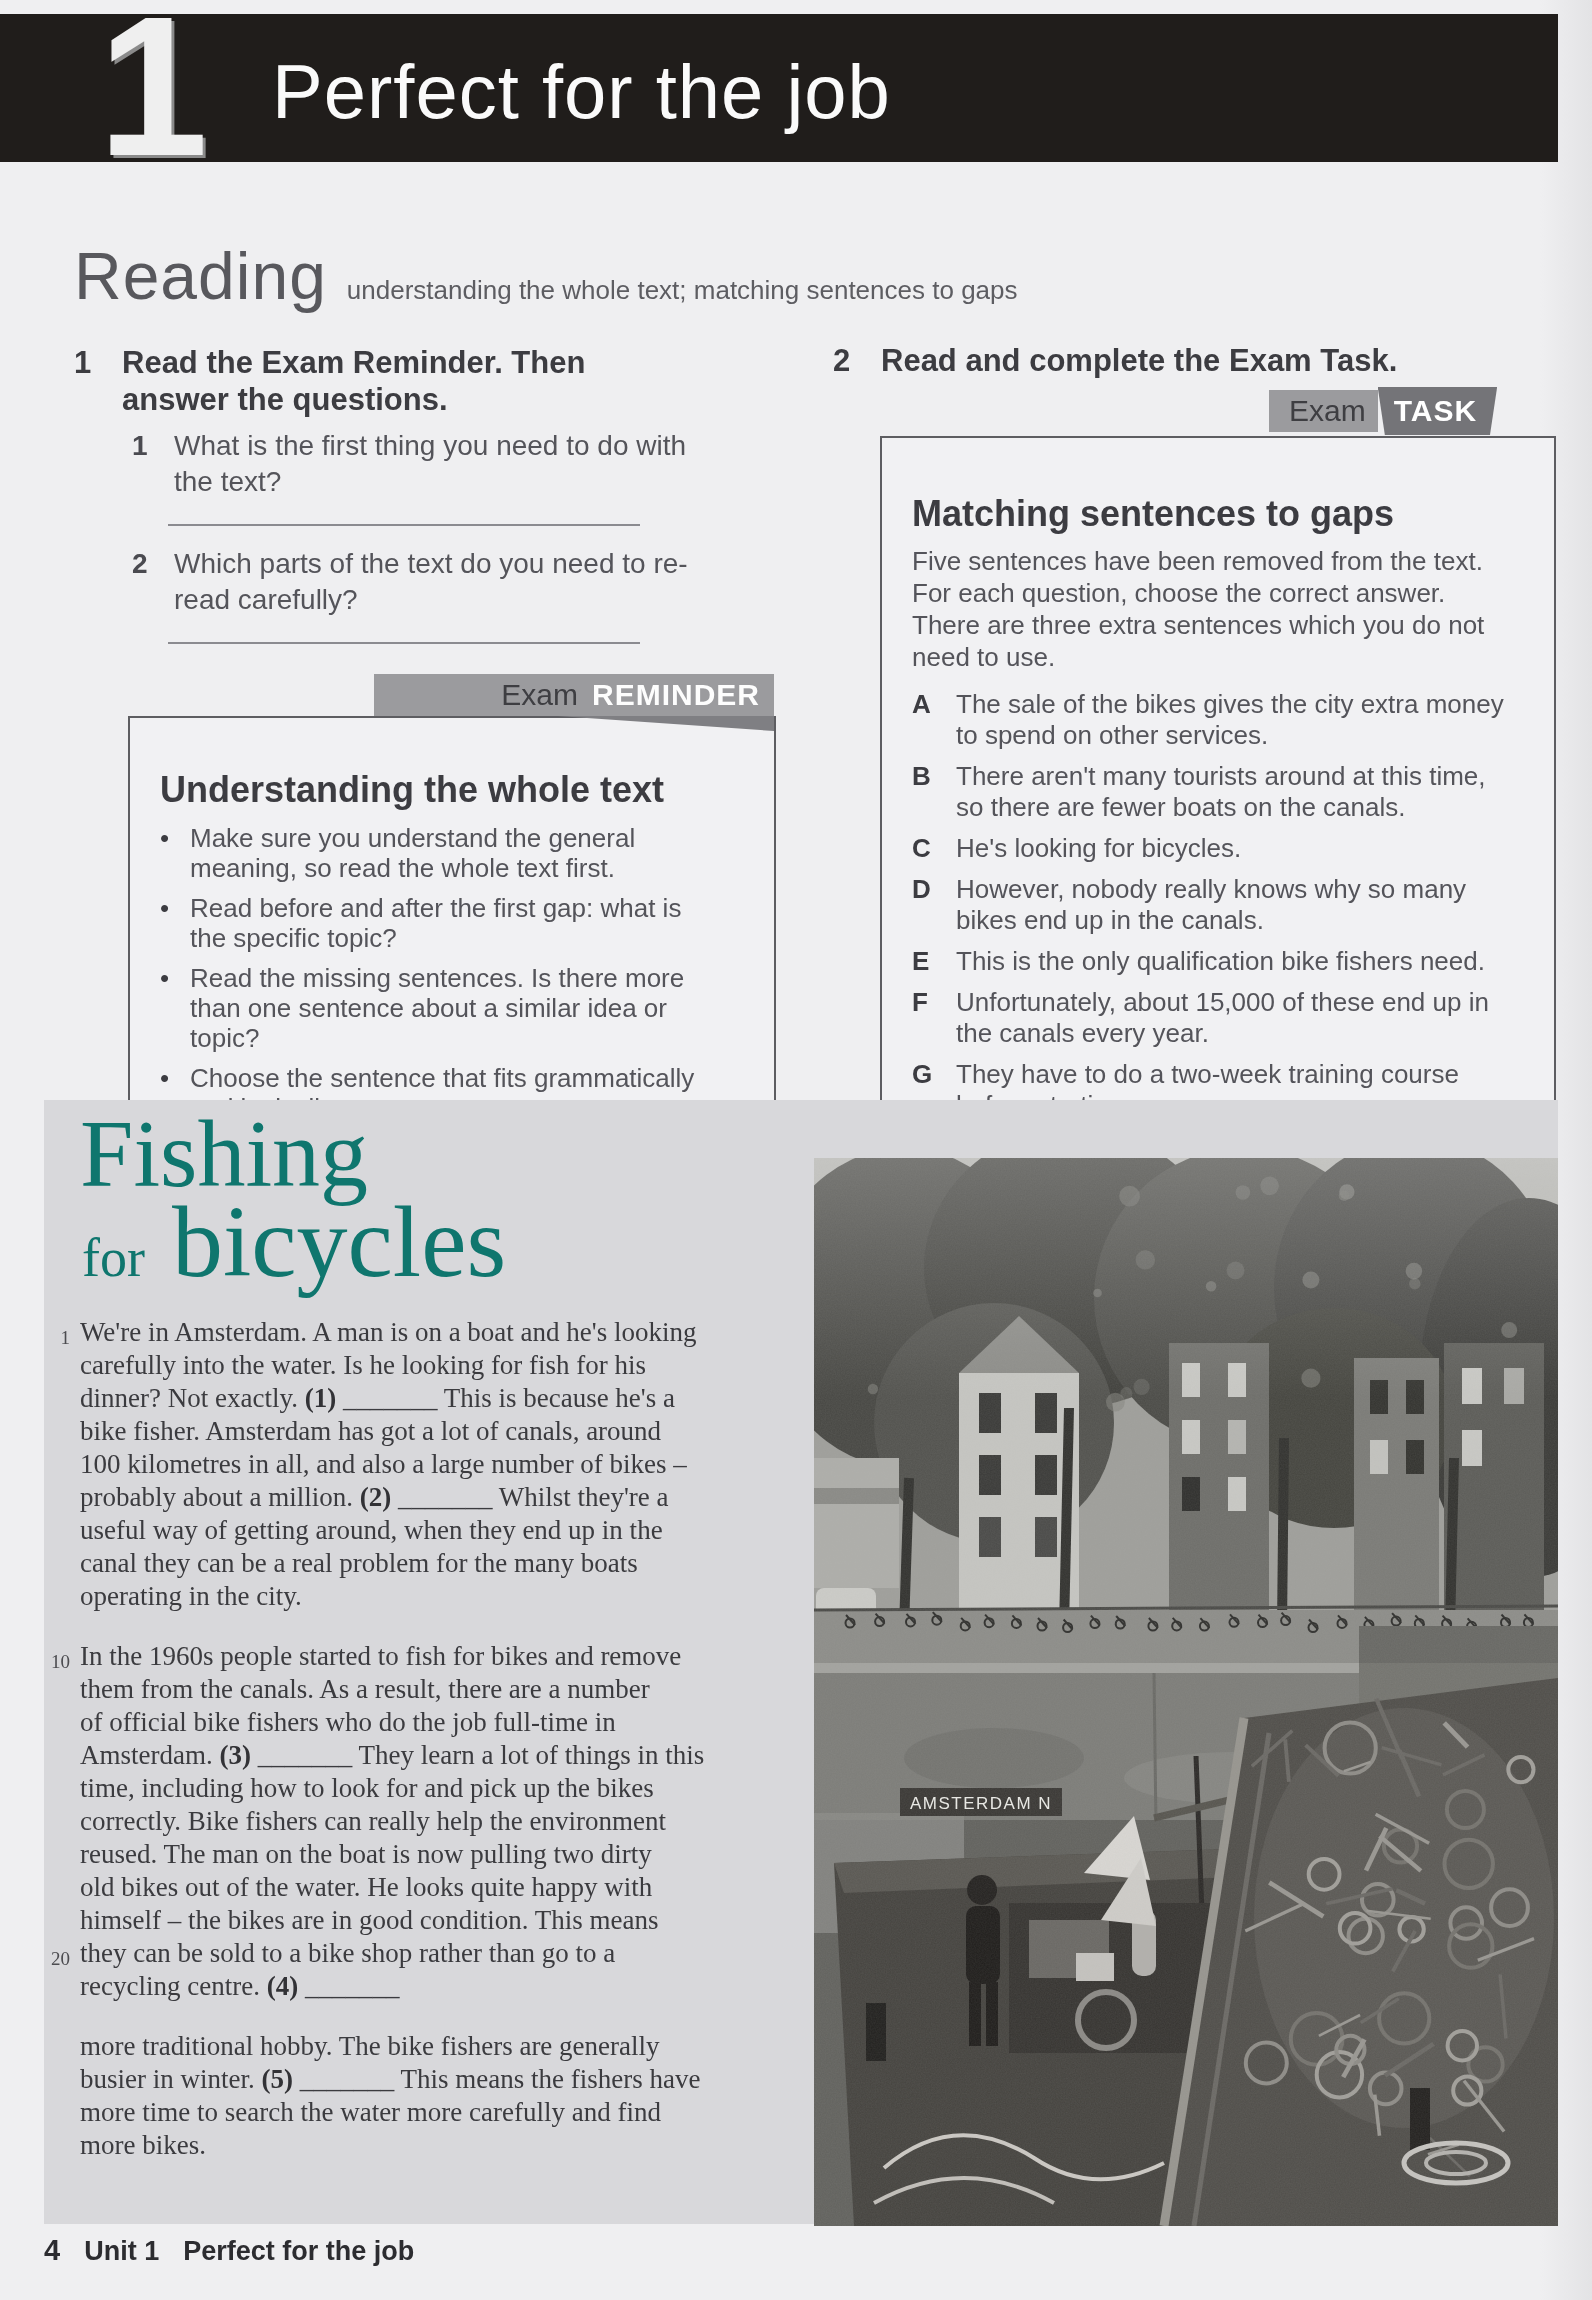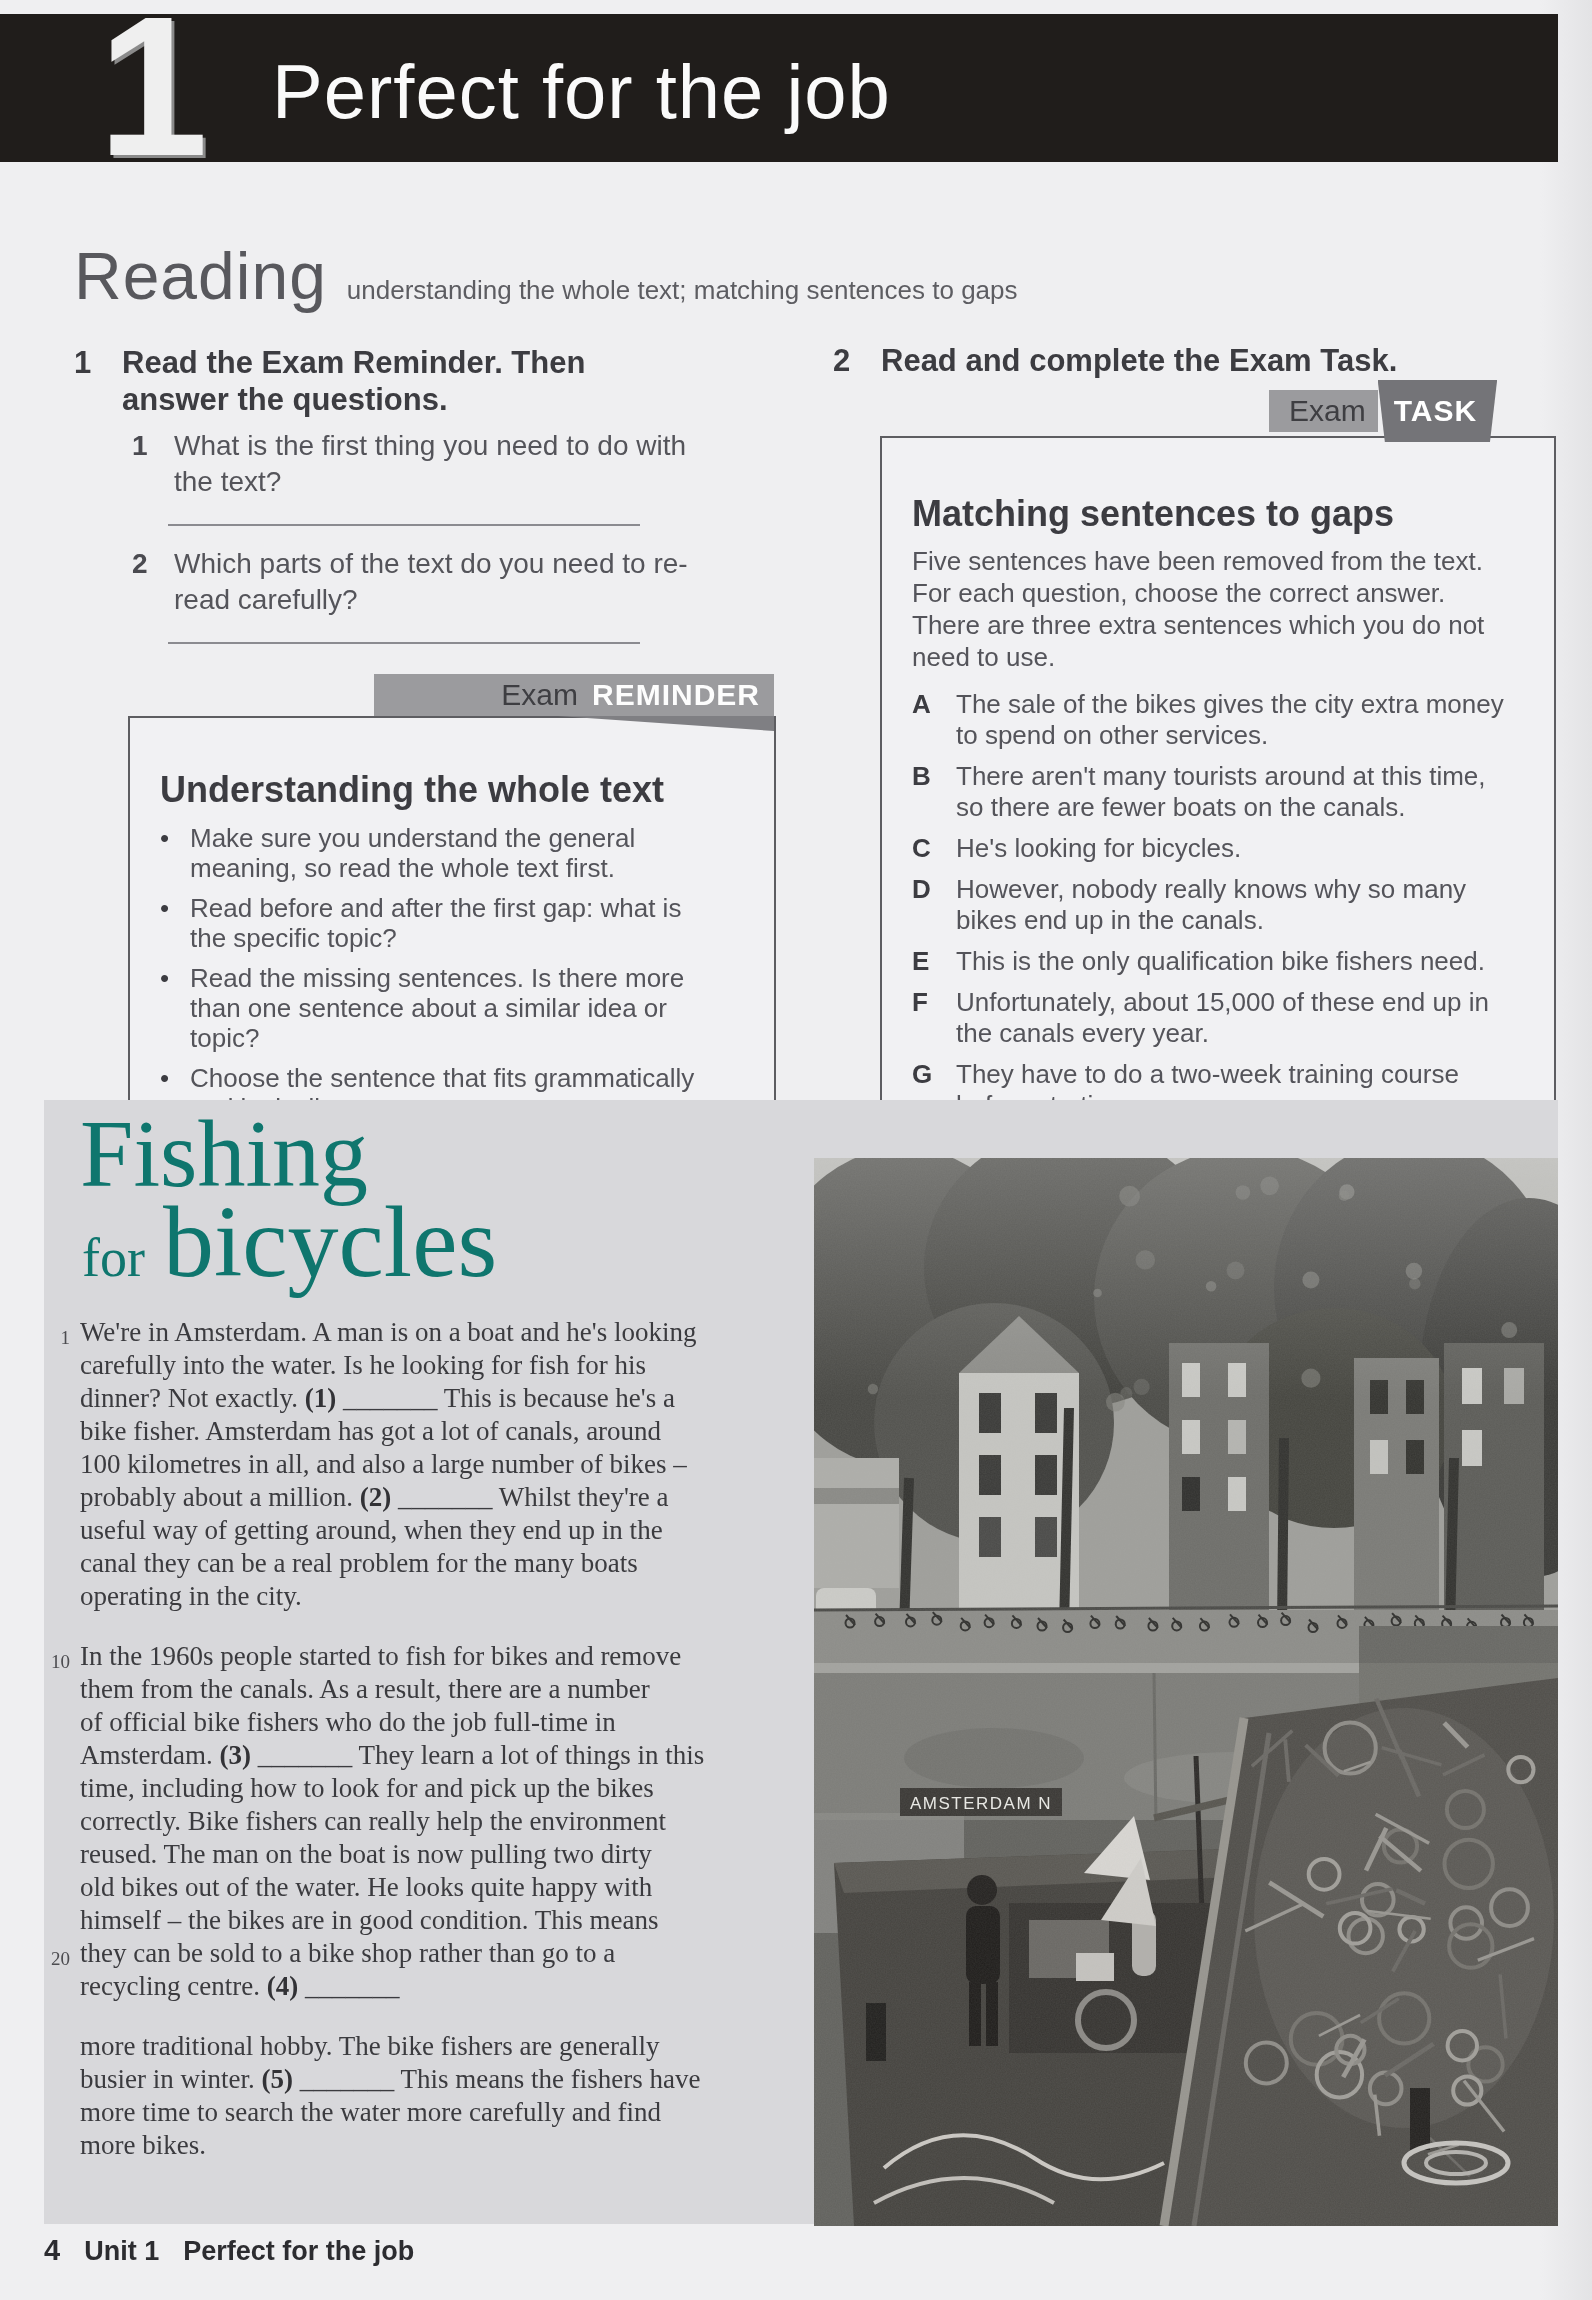--- a/index.html
+++ b/index.html
@@ -30,41 +30,41 @@
   .banner .b-label{font-size:30px;color:#3e3e42;}
   .banner .b-title{font-size:30px;font-weight:700;color:#fdfdfd;letter-spacing:1px;}
   .banner-reminder{left:374px;top:674px;width:400px;background:#9b9b9e;justify-content:flex-end;gap:14px;padding-right:14px;box-sizing:border-box;}
   .banner-reminder::after{
     content:"";position:absolute;top:100%;left:46%;width:54%;height:15px;
     background:#7f7f83;clip-path:polygon(0 0,100% 0,100% 100%);
   }
   .banner-task{left:1269px;top:390px;padding:0;}
   .banner-task .seg-exam{background:#9b9b9e;display:flex;align-items:center;height:42px;padding:0 12px 0 20px;font-size:30px;color:#3e3e42;}
   .banner-task .seg-task{
-    background:#747478;display:flex;align-items:center;height:62px;padding:0 20px 0 16px;
+    background:#747478;display:flex;align-items:center;height:48px;padding:0 20px 0 16px;
     font-size:30px;font-weight:700;color:#ffffff;letter-spacing:1px;
     clip-path:polygon(0 0,100% 0,94% 100%,6% 100%);
   }
   
   .ebox{position:absolute;background:#f1f1f3;border:2px solid #5d5d61;box-sizing:border-box;}
   .reminder-box{left:128px;top:716px;width:648px;padding:20px 26px 14px 30px;}
   .task-box{left:880px;top:436px;width:676px;padding:24px 26px 18px 30px;}
   .box-h{font-size:36px;font-weight:700;color:#3c3c41;margin-top:31px;}
   .box-p{font-size:26px;color:#54545a;line-height:32px;margin-top:10px;}
   .bullets{margin-top:12px;}
   .bullet{display:flex;gap:16px;font-size:26px;color:#54545a;line-height:30px;margin-bottom:10px;}
   .bullet .dot{width:14px;color:#3c3c41;}
   .opts{margin-top:16px;}
   .opt{display:flex;gap:10px;font-size:26px;color:#54545a;line-height:31px;margin-bottom:10px;}
   .opt .letter{font-weight:700;color:#3c3c41;width:34px;flex:none;}
   
   .article-panel{position:absolute;left:44px;top:1100px;width:1514px;height:1124px;background:#d8d8db;}
   .art-title{position:absolute;left:36px;top:6px;font-family:"Liberation Serif",serif;color:#0f766e;}
   .art-t1{font-size:96px;line-height:1;}
-  .art-t2{display:flex;align-items:baseline;gap:18px;margin-top:-6px;margin-left:2px;}
+  .art-t2{display:flex;align-items:baseline;gap:27px;margin-top:-6px;margin-left:2px;}
   .art-t2 .small{font-size:54px;}
   .art-t2 .big{font-size:102px;line-height:0.9;}
   .paras{position:absolute;left:0;top:216px;width:780px;}
   .para{margin-bottom:27px;}
   .pline{position:relative;padding-left:36px;white-space:pre;
          font-family:"Liberation Serif",serif;font-size:27px;line-height:33px;color:#3b3b3f;}
   .pline .lineno{position:absolute;left:0;top:5px;width:26px;text-align:right;font-size:19px;color:#4c4c50;}
   .pline b{font-weight:700;color:#323236;}
   
   .photo{position:absolute;left:814px;top:1158px;width:744px;height:1068px;}

